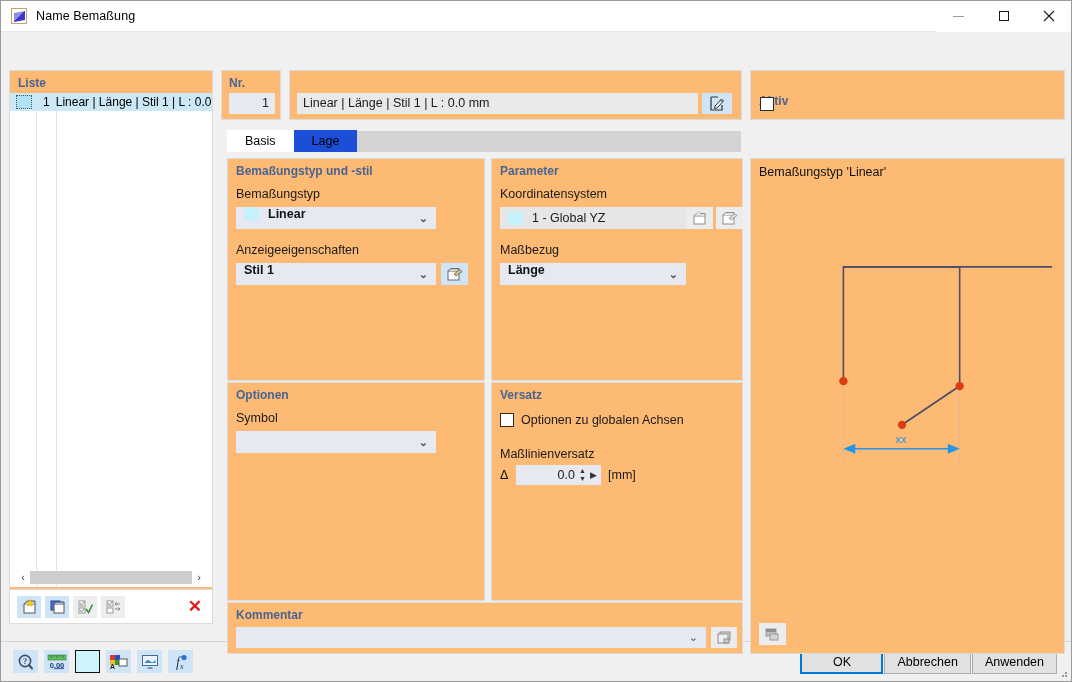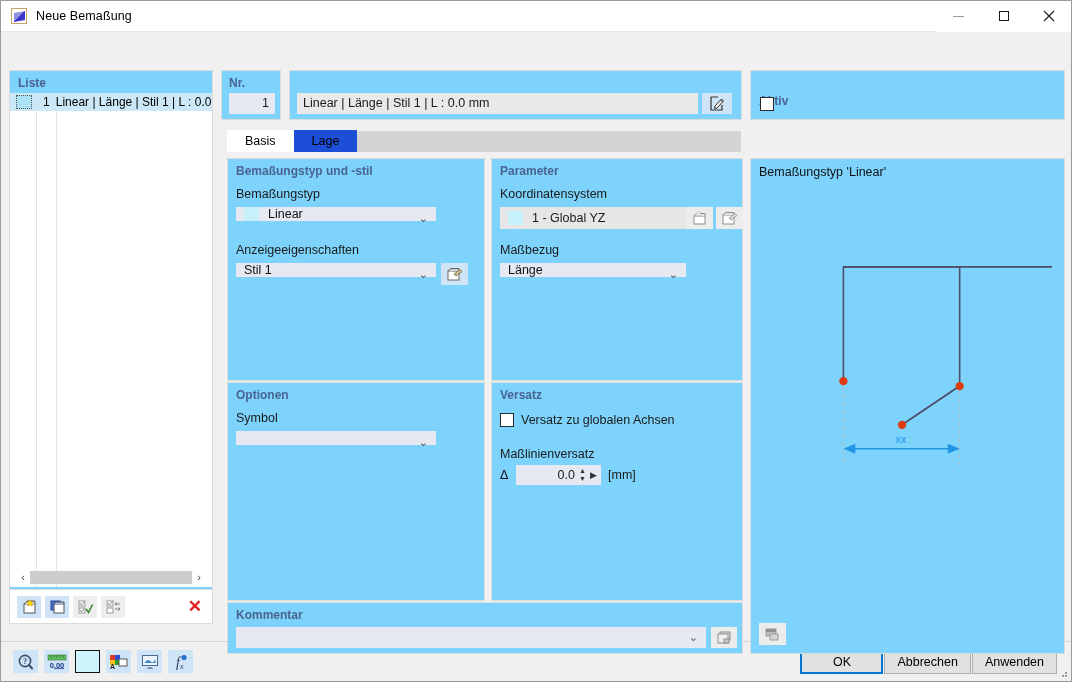--- a/index.html
+++ b/index.html
@@ -46,21 +46,21 @@
   .win-btn.min span { display:block; width:11px; height:1px; background:#9a9a9a; }
   .win-btn.max span { display:block; width:10px; height:10px; border:1px solid #1a1a1a; }
   .win-btn.close svg { display:block; }
 
   
   .body {
     flex: 1 1 auto; position: relative; padding: 0;
     background: #f0f0f0;
   }
   .panel {
-    background: #7dd3fc;
+    background: #fdba74;
     border: 1px solid #dcdcdc;
     position: absolute;
   }
   .grp-title {
     color: #4a6491; font-weight: bold; font-size: 12px;
   }
 
   
   #liste-panel { left: 8px; top: 38px; width: 204px; height: 554px; padding: 0; }
   #liste-label { position:absolute; left: 8px; top: 5px; color:#4a6491; font-weight:bold; font-size:12px; }
@@ -142,22 +142,22 @@
   
   #g-typ    { left: 226px; top: 126px; width: 258px; height: 223px; }
   #g-param  { left: 490px; top: 126px; width: 252px; height: 223px; }
   #g-opt    { left: 226px; top: 350px; width: 258px; height: 219px; }
   #g-versatz{ left: 490px; top: 350px; width: 252px; height: 219px; }
   #g-komm   { left: 226px; top: 570px; width: 516px; height: 52px; }
   .grp-panel .grp-title { position:absolute; left: 8px; top: 5px; }
   .fld-label { position:absolute; font-size: 12.5px; color:#1a1a1a; }
 
   .combo {
-    position:absolute; height: 14px; background:#e6e8f2; border:none;
-    display:flex; align-items:flex-start; padding-left: 8px; font-size: 12.5px; color:#111;
+    position:absolute; height: 22px; background:#e6e8f2; border:none;
+    display:flex; align-items:flex-start; padding-left: 8px; font-size: 12.5px; color:#111;font-weight:bold;
   }
   .combo .chev {
     position:absolute; right: 8px; top: 0; height: 22px; display:flex; align-items:center;
     color:#555; font-size: 11px;
   }
   .combo .swatch {
     width: 15px; height: 14px; background:#c6f0fa; margin-right: 9px; flex:0 0 15px;
   }
   .ro-field {
     position:absolute; height: 22px; background:#e6e6e6; border:none;
@@ -224,21 +224,21 @@
   .grip { position:absolute; right: 3px; bottom: 3px; width: 10px; height: 10px; }
   .grip i { position:absolute; width:2px; height:2px; background:#9a9a9a; }
 </style>
 </head>
 <body>
 
 <div class="window">
 
   <div class="titlebar">
     <div class="title-icon"></div>
-    <div class="title-text">Neue Bemaßung</div>
+    <div class="title-text">Name Bemaßung</div>
     <div class="win-controls">
       <div class="win-btn min">
           <span></span>
         </div>
       <div class="win-btn max">
           <span></span>
         </div>
       <div class="win-btn close">
         <svg width="12" height="12" viewBox="0 0 12 12">
             <path d="M1 1 L11 11 M11 1 L1 11" stroke="#1a1a1a" stroke-width="1.1" fill="none"></path>
@@ -387,21 +387,21 @@
       <div class="fld-label" style="left:8px; top:28px;">Symbol</div>
       <div class="combo" style="left:8px; top:48px; width:200px;">
         <span></span>
         <span class="chev">⌄</span>
       </div>
     </div>
 
     <div class="panel grp-panel" id="g-versatz">
       <div class="grp-title">Versatz</div>
       <div class="cb" id="vs-cb"></div>
-      <div id="vs-cb-label" class="fld-label">Versatz zu globalen Achsen</div>
+      <div id="vs-cb-label" class="fld-label">Optionen zu globalen Achsen</div>
       <div id="ml-label" class="fld-label">Maßlinienversatz</div>
       <div id="delta">Δ</div>
       <div class="spin">
         <span>0.0</span>
         <span class="spin-arrows">
             <span>▲</span>
             <span>▼</span>
           </span>
         <span class="spin-play">▶</span>
       </div>

